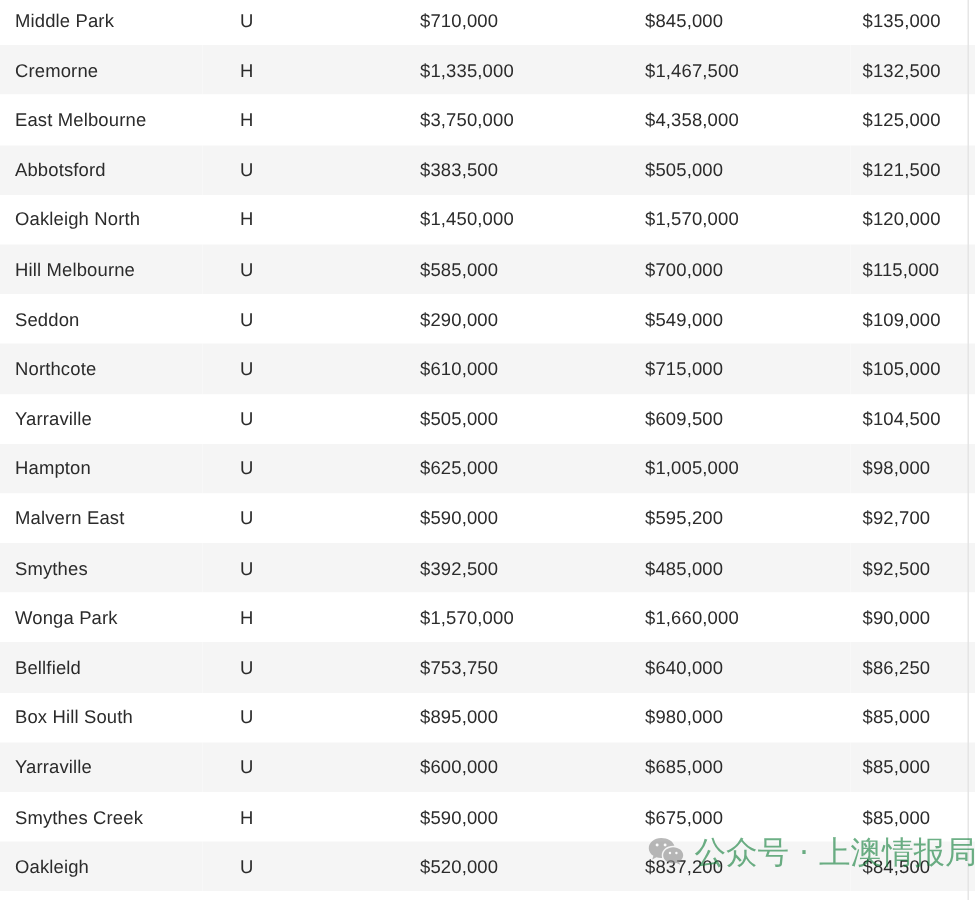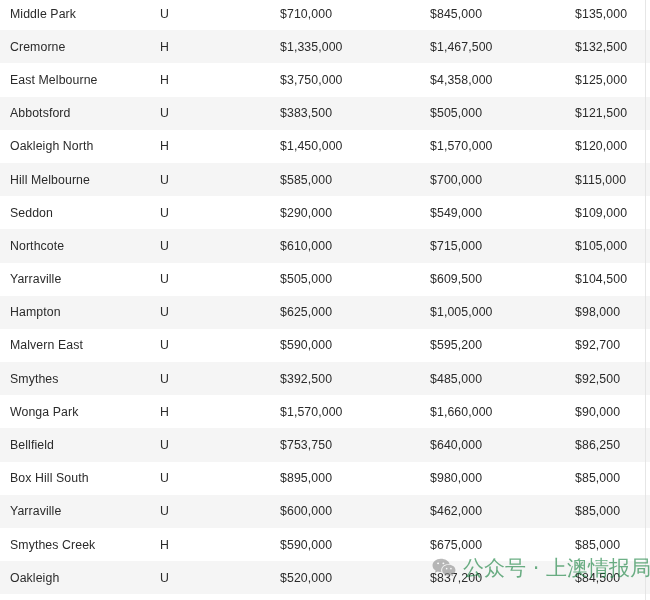--- a/index.html
+++ b/index.html
@@ -193,21 +193,21 @@
         <td class="col-suburb">Box Hill South</td>
         <td class="col-type">U</td>
         <td class="col-prev">$895,000</td>
         <td class="col-curr">$980,000</td>
         <td class="col-diff">$85,000</td>
       </tr>
       <tr class="row-odd">
         <td class="col-suburb">Yarraville</td>
         <td class="col-type">U</td>
         <td class="col-prev">$600,000</td>
-        <td class="col-curr">$462,000</td>
+        <td class="col-curr">$685,000</td>
         <td class="col-diff">$85,000</td>
       </tr>
       <tr class="row-even">
         <td class="col-suburb">Smythes Creek</td>
         <td class="col-type">H</td>
         <td class="col-prev">$590,000</td>
         <td class="col-curr">$675,000</td>
         <td class="col-diff">$85,000</td>
       </tr>
       <tr class="row-odd">

